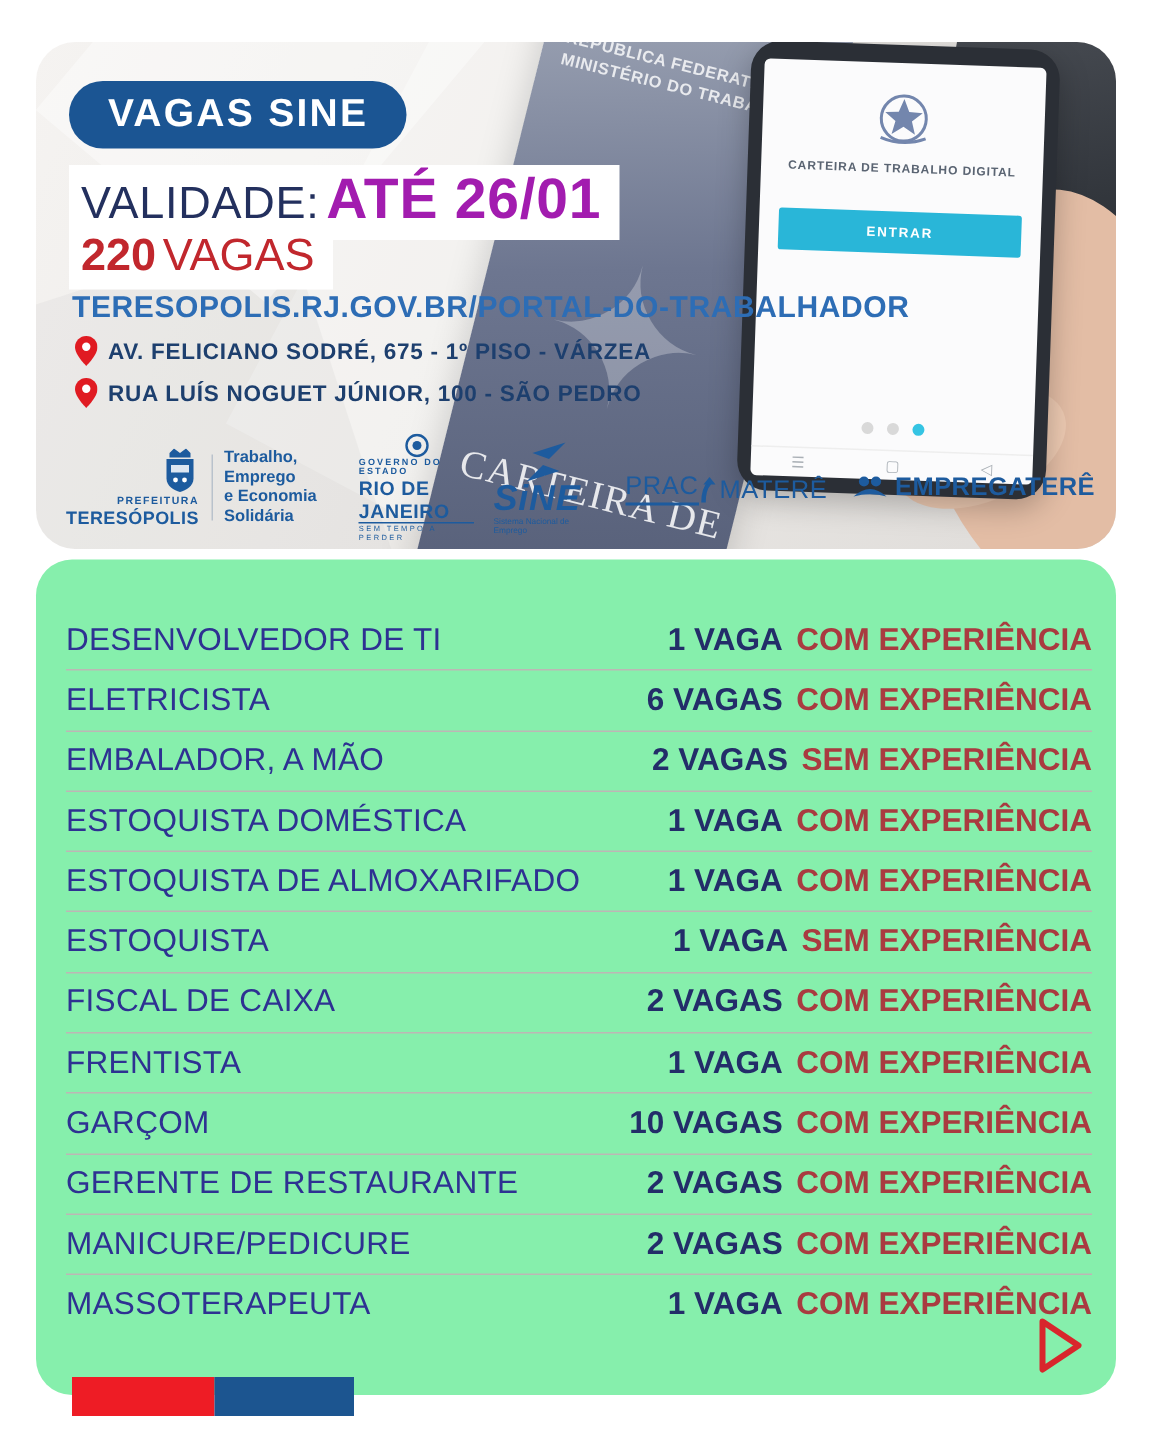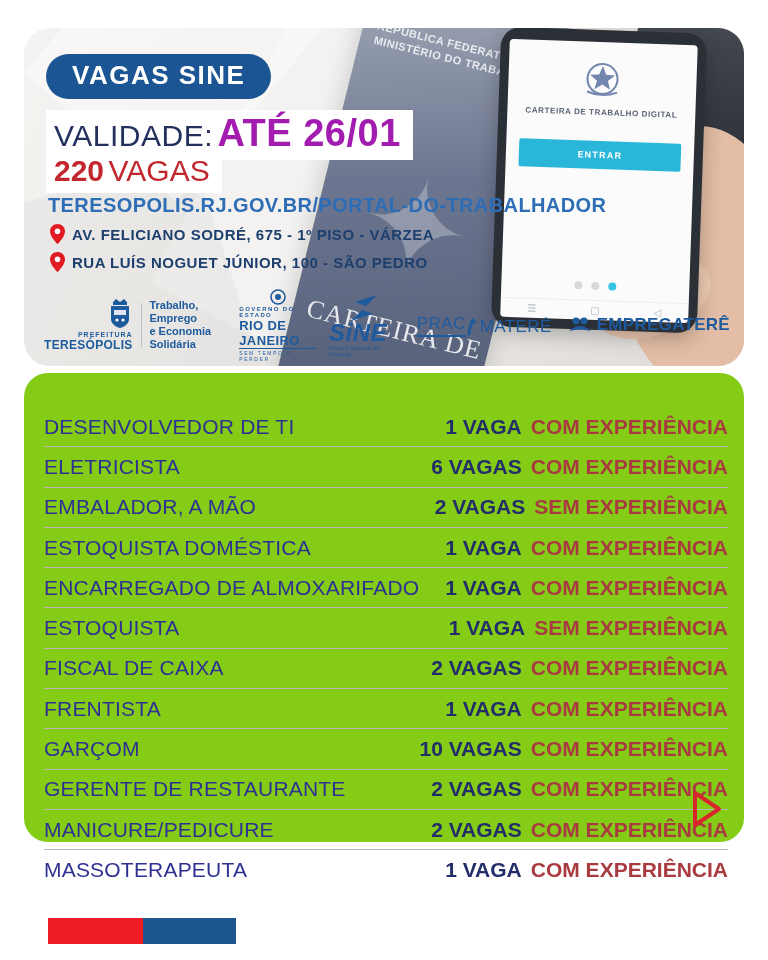--- a/index.html
+++ b/index.html
@@ -61,21 +61,21 @@
   .gov-slogan { font-size:5px; letter-spacing:1.6px; margin-top:1px; }
   .sine { display:flex; align-items:center; margin-left:10px; width:104px;flex-direction:column; }
   .sine-txt { display:flex; flex-direction:column; margin-left:3px; }
   .sine-name { font-size:24px; font-weight:bold; font-style:italic; line-height:22px; letter-spacing:.5px; }
   .sine-sub { font-size:5.5px; margin-top:1px; }
   .praci { display:flex; align-items:flex-end; margin-left:14px; font-size:17px; font-weight:normal; letter-spacing:.4px; }
   .praci .pre { border-bottom:2px solid #1d5b9e; padding-bottom:1px; }
   .empre { display:flex; align-items:center; gap:5px; margin-left:16px; font-size:17px; font-weight:bold; letter-spacing:.3px; }
 
   
-  .list-card { position:absolute; left:24px; top:373px; width:720px; height:469px; background:#84cc16; border-radius:24px; }
+  .list-card { position:absolute; left:24px; top:373px; width:720px; height:557px; background:#86efac; border-radius:24px; }
   .rows { position:absolute; left:20px; right:16px; top:34px; }
   .job-row { height:40.3px; display:flex; align-items:center; justify-content:space-between; border-bottom:1px solid #bdb7b5; }
   .job-row:last-child { border-bottom:none; }
   .job-title { font-size:21px; color:#2e3192; letter-spacing:.2px; }
   .job-right { font-size:21px; font-weight:bold; white-space:nowrap; }
   .job-count { color:#232d69; margin-right:9px; }
   .job-exp { color:#a93b40; }
   .next-arrow { position:absolute; right:18px; bottom:12px; }
 
   .bar { position:absolute; top:918px; height:26px; z-index:5; }
@@ -239,21 +239,21 @@
       </div>
 
       <div class="job-row">
         <span class="job-title">ESTOQUISTA DOMÉSTICA</span>
         <span class="job-right">
           <span class="job-count">1 VAGA</span><span class="job-exp">COM EXPERIÊNCIA</span>
         </span>
       </div>
 
       <div class="job-row">
-        <span class="job-title">ENCARREGADO DE ALMOXARIFADO</span>
+        <span class="job-title">ESTOQUISTA DE ALMOXARIFADO</span>
         <span class="job-right">
           <span class="job-count">1 VAGA</span><span class="job-exp">COM EXPERIÊNCIA</span>
         </span>
       </div>
 
       <div class="job-row">
         <span class="job-title">ESTOQUISTA</span>
         <span class="job-right">
           <span class="job-count">1 VAGA</span><span class="job-exp">SEM EXPERIÊNCIA</span>
         </span>

